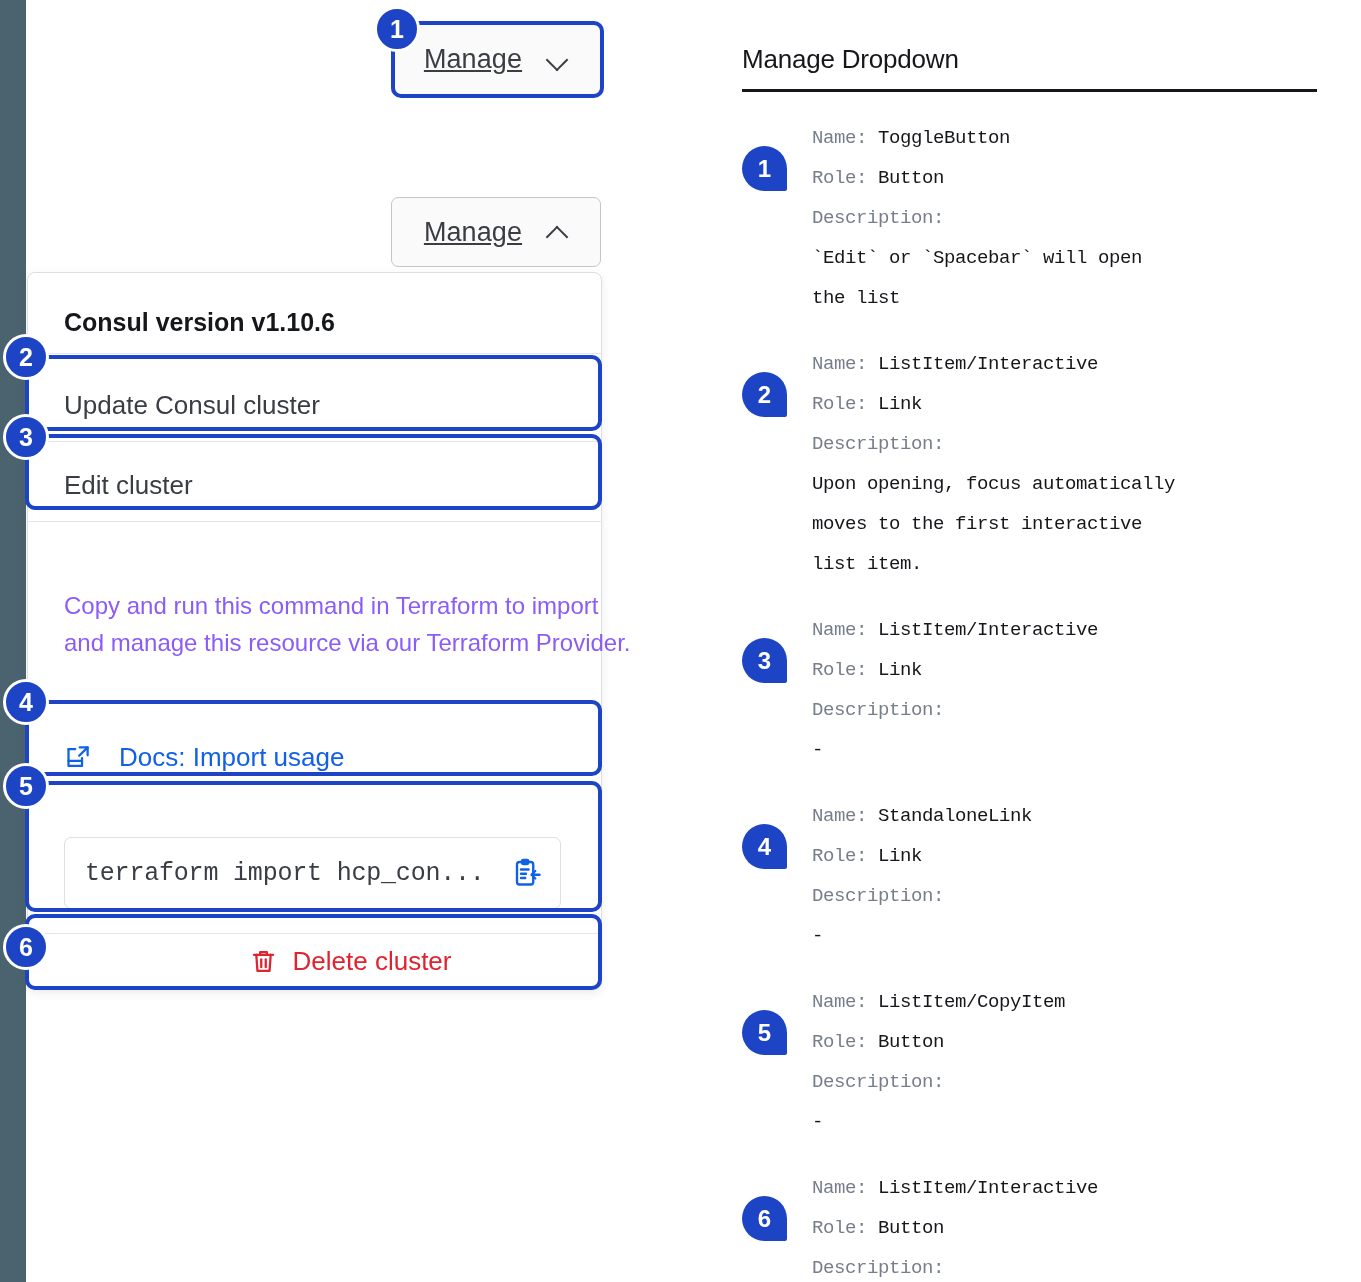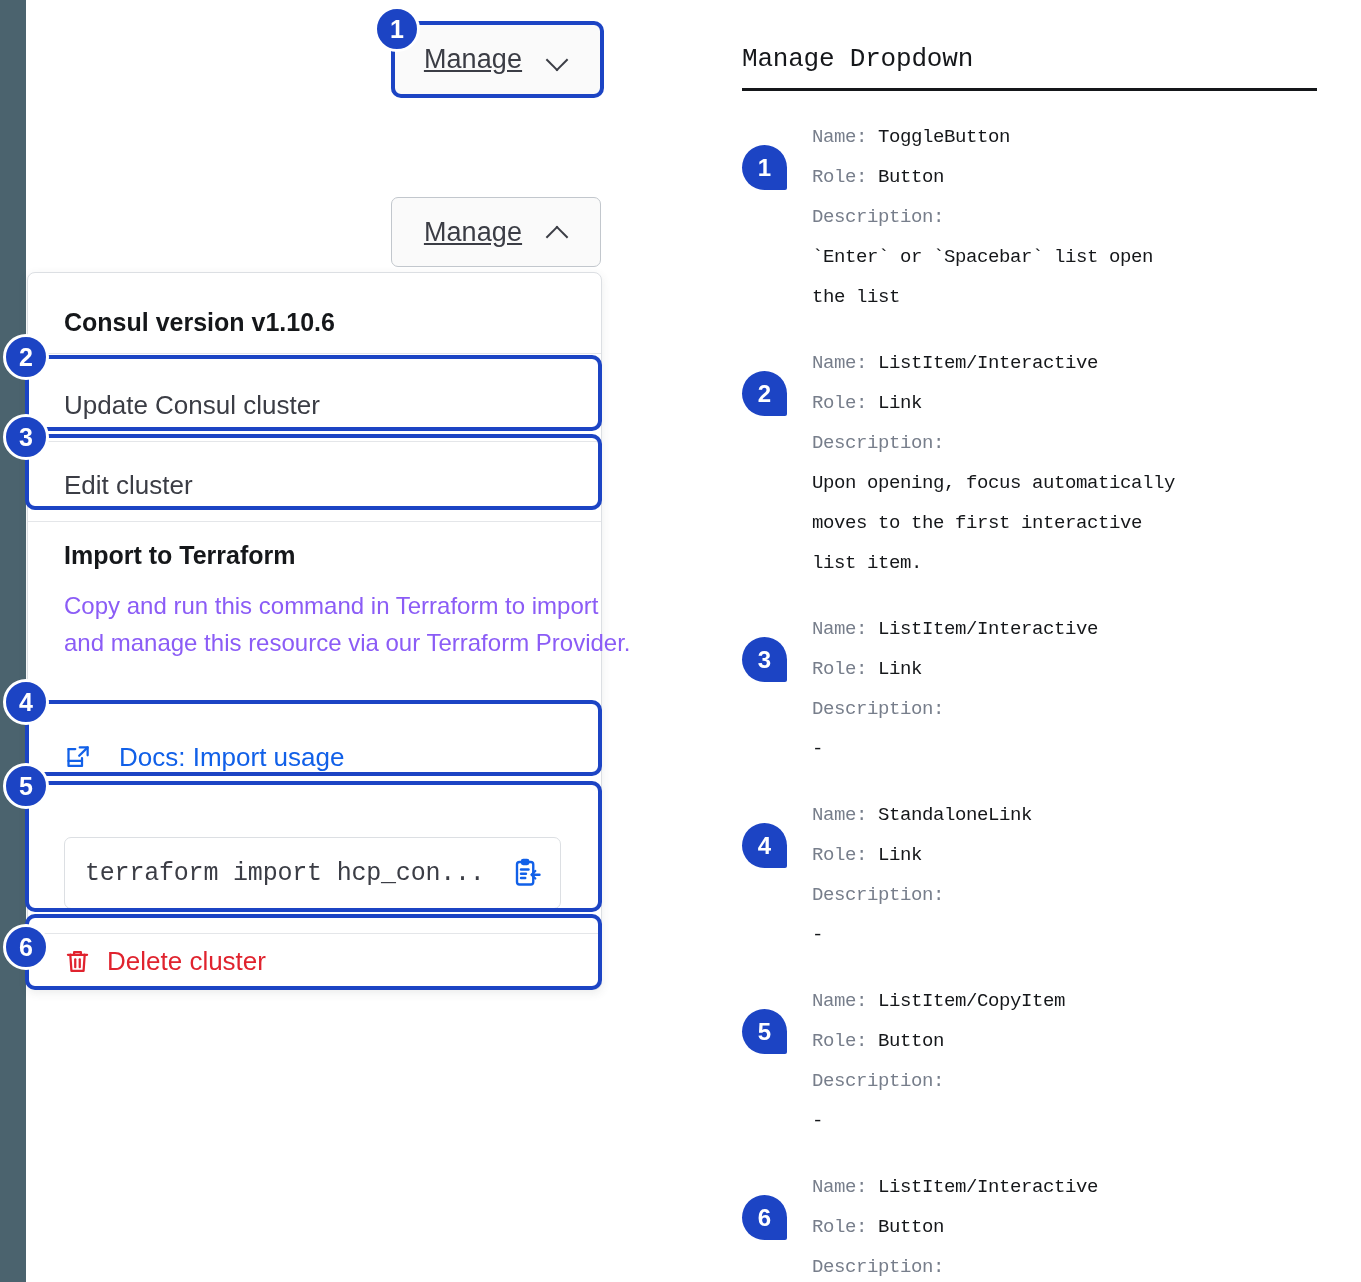--- a/index.html
+++ b/index.html
@@ -112,20 +112,21 @@
     gap: 28px;
     padding-left: 36px;
   }
   .dd-delete {
     color: #e0232e;
     font-size: 26px;
     display: flex;
     align-items: center;
     gap: 16px;
     padding-left: 36px;
+    justify-content: center;
   }
   .code-box {
     margin: 0 0 0 36px;
     width: 497px;
     height: 72px;
     box-sizing: border-box;
     border: 1px solid #dcdfe3;
     border-radius: 7px;
     background: #fff;
     display: flex;
@@ -171,21 +172,21 @@
     z-index: 9;
   }
 
   
   .right-col {
     position: absolute;
     left: 742px; top: 0;
     width: 600px;
   }
   .legend-title {
-    font-family: Liberation Mono, monospace;
+    font-family: Liberation Sans, sans-serif;
     font-size: 26px;
     color: #15171a;
     padding-top: 44px;
     letter-spacing: -0.2px;
   }
   .legend-rule {
     margin-top: 14px;
     width: 575px;
     height: 3px;
     background: #15171a;
@@ -251,21 +252,20 @@
     </div>
 
     <div class="abs dd-divider" style="left:0; top:168px; width:573px;"></div>
 
     <div class="abs dd-row" style="left:0; top:176px; width:573px; height:72px;">
       <span>Edit cluster</span>
     </div>
 
     <div class="abs dd-divider" style="left:0; top:248px; width:573px;"></div>
 
-    <div class="abs dd-section-title" style="left:0; top:268px;">Import to Terraform</div>
 
     <div class="abs dd-desc" style="left:0; top:314px; width:573px;">Copy and run this command in Terraform to import and manage this resource via our Terraform Provider.</div>
 
     <div class="abs dd-link" style="left:0; top:450px; width:573px; height:68px; align-items:center;">
       <span style="display:inline-flex;">
         <svg width="27" height="27" viewBox="0 0 24 24" fill="none" stroke="#1160e8" stroke-width="2" stroke-linecap="round" stroke-linejoin="round">
           <path d="M4 4.5 h6"></path>
           <path d="M4 4.5 v15 h12 v-7"></path>
           <path d="M4 15 h12"></path>
           <path d="M14 3 h7 v7"></path>
@@ -327,21 +327,21 @@
   <div class="legend-title">Manage Dropdown</div>
   <div class="legend-rule"></div>
 
   <div id="legend-entries">
       <div class="legend-entry">
         <div class="badge-pin">1</div>
         <div class="entry-body">
           <div><span class="lbl">Name: </span><span class="val">ToggleButton</span></div>
           <div><span class="lbl">Role: </span><span class="val">Button</span></div>
           <div><span class="lbl">Description: </span></div>
-          <div class="desc-text">`Enter` or `Spacebar` list open
+          <div class="desc-text">`Edit` or `Spacebar` will open
 the list</div>
         </div>
       </div>
       <div class="legend-entry">
         <div class="badge-pin">2</div>
         <div class="entry-body">
           <div><span class="lbl">Name: </span><span class="val">ListItem/Interactive</span></div>
           <div><span class="lbl">Role: </span><span class="val">Link</span></div>
           <div><span class="lbl">Description: </span></div>
           <div class="desc-text">Upon opening, focus automatically

